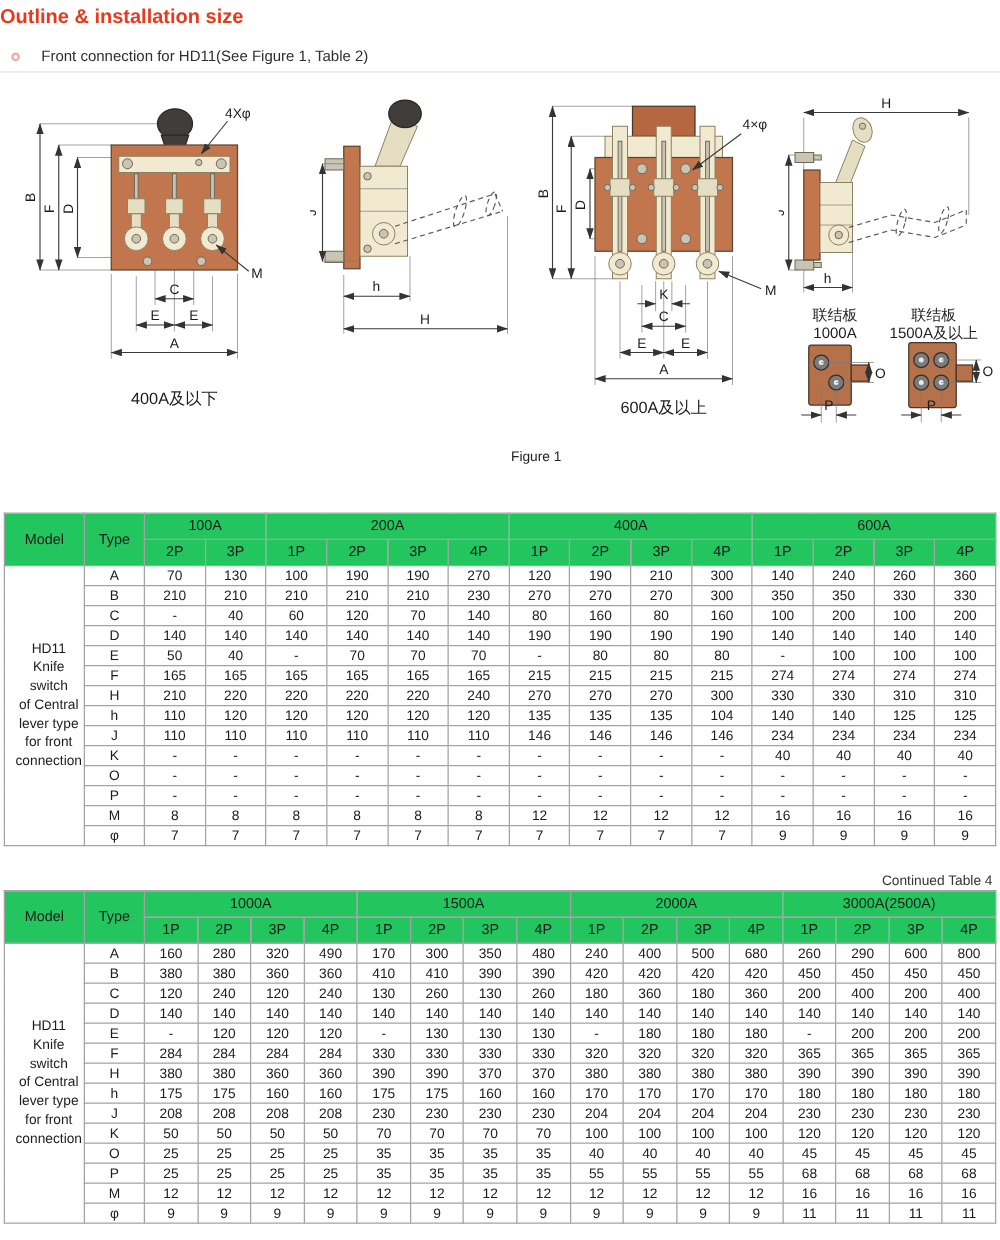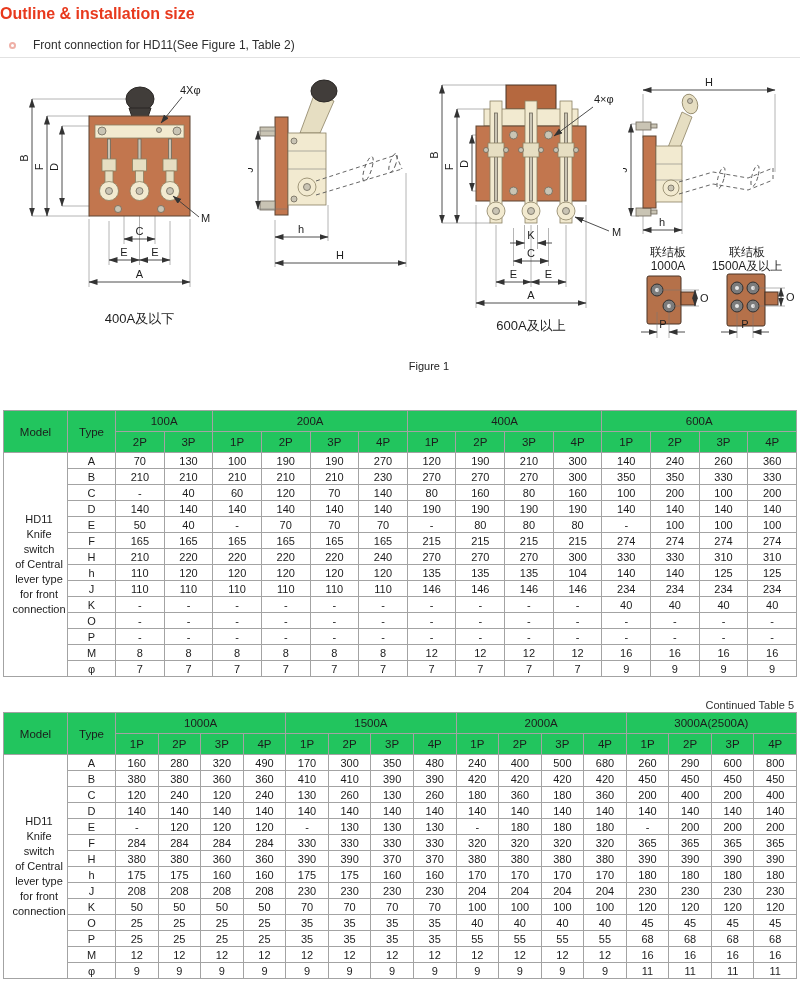--- a/index.html
+++ b/index.html
@@ -618,21 +618,21 @@
           <td>7</td>
           <td>7</td>
           <td>9</td>
           <td>9</td>
           <td>9</td>
           <td>9</td>
         </tr>
       </tbody>
     </table>
 
-  <div class="table-tag" id="tag2">Continued Table 5</div>
+  <div class="table-tag" id="tag2">Continued Table 4</div>
   <table class="spec" id="table2">
       <colgroup>
         <col style="width:64px">
         <col style="width:48px">
         <col>
         <col>
         <col>
         <col>
         <col>
         <col>

